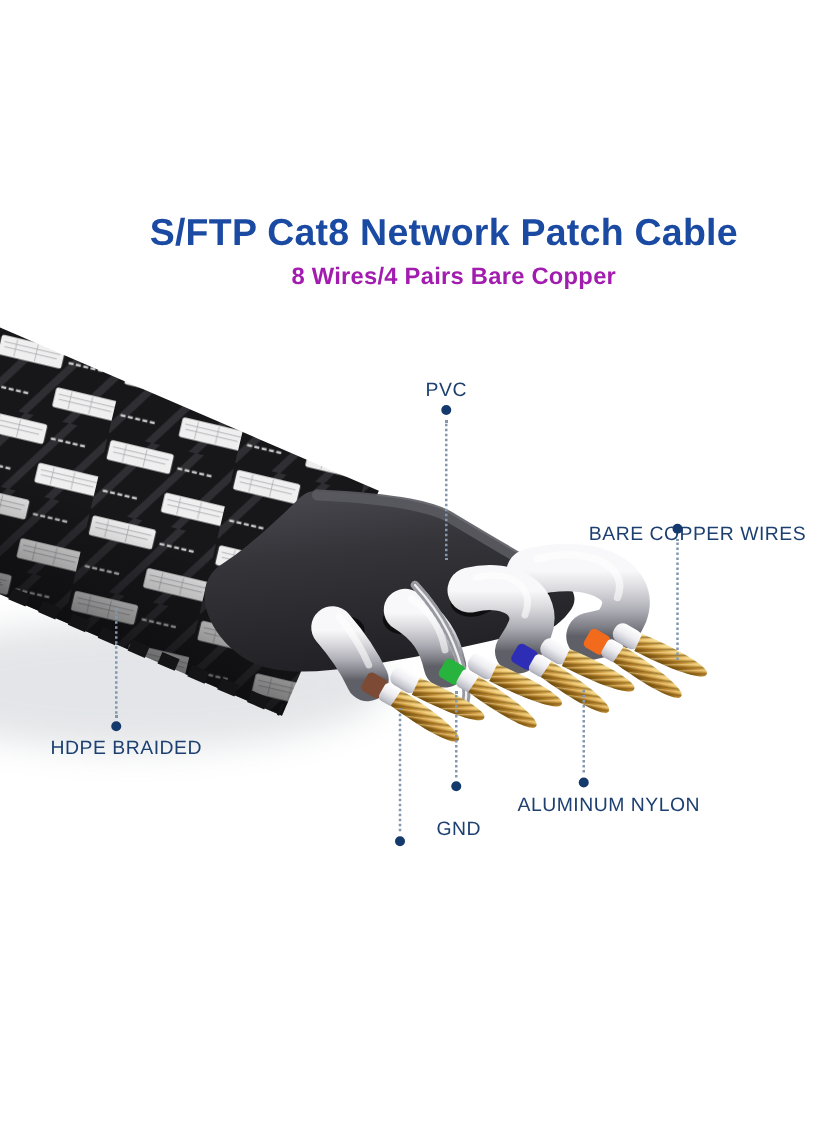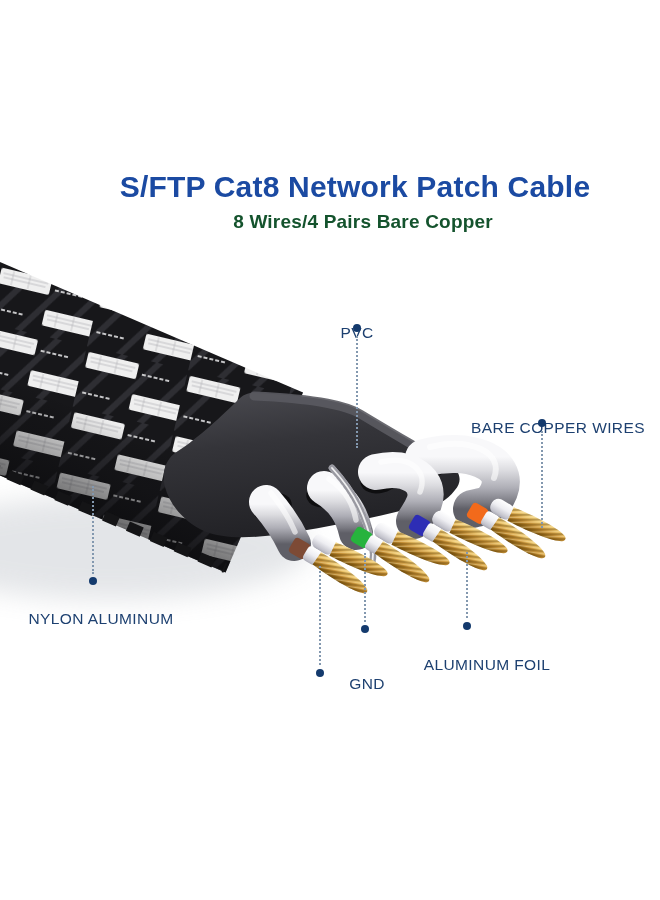--- a/index.html
+++ b/index.html
@@ -1,22 +1,22 @@
 <!DOCTYPE html>
 <html><head>
 <meta charset="utf-8">
 <style>
   html,body{margin:0;padding:0;background:#ffffff;}
   body{width:660px;height:900px;position:relative;overflow:hidden;
        font-family:"Liberation Sans","DejaVu Sans",sans-serif;}
   .stage{position:absolute;left:0;top:0;width:568px;height:900px;}
   .abs{position:absolute;transform:translate(-50%,-50%);white-space:nowrap;}
   .title{font-size:30px;font-weight:700;color:#1b4aa2;letter-spacing:.2px;}
-  .subtitle{font-size:19px;font-weight:700;color:#14532d;letter-spacing:.2px;}
-  .lbl{font-size:15.5px;font-weight:400;color:#1d4070;letter-spacing:.4px;margin-top:20px;}
+  .subtitle{font-size:19px;font-weight:700;color:#a21caf;letter-spacing:.2px;}
+  .lbl{font-size:15.5px;font-weight:400;color:#1d4070;letter-spacing:.4px;}
   .dot{position:absolute;width:8px;height:8px;border-radius:50%;background:#143a6d;
        transform:translate(-50%,-50%);}
   .leader{position:absolute;width:0;border-left:2px dotted #8398af;transform:translateX(-1px);}
   svg{position:absolute;left:0;top:0;}
 </style>
 </head>
 <body>
 
 <div class="stage">
 
@@ -190,32 +190,32 @@
     </g>
   </svg>
 
   <div class="abs title" style="left:355px;top:187px">S/FTP Cat8 Network Patch Cable</div>
   <div class="abs subtitle" style="left:363px;top:222px">8 Wires/4 Pairs Bare Copper</div>
 
   <div class="abs lbl" style="left:357px;top:313px">PVC</div>
   <div class="dot" style="left:357px;top:328px"></div>
   <div class="leader" style="left:357px;top:336px;height:112px"></div>
 
-  <div class="abs lbl" style="left:558px;top:408px">BARE COPPER WIRES</div>
+  <div class="abs lbl" style="left:558px;top:428px">BARE COPPER WIRES</div>
   <div class="dot" style="left:542px;top:423px"></div>
   <div class="leader" style="left:542px;top:431px;height:97px"></div>
 
-  <div class="abs lbl" style="left:101px;top:599px">NYLON ALUMINUM</div>
+  <div class="abs lbl" style="left:101px;top:599px">HDPE BRAIDED</div>
   <div class="dot" style="left:93px;top:581px"></div>
   <div class="leader" style="left:93px;top:486px;height:88px"></div>
 
   <div class="abs lbl" style="left:367px;top:664px">GND</div>
   <div class="dot" style="left:365px;top:629px"></div>
   <div class="leader" style="left:365px;top:553px;height:69px"></div>
 
-  <div class="abs lbl" style="left:487px;top:645px">ALUMINUM FOIL</div>
+  <div class="abs lbl" style="left:487px;top:645px">ALUMINUM NYLON</div>
   <div class="dot" style="left:467px;top:626px"></div>
   <div class="leader" style="left:467px;top:552px;height:66px"></div>
 
   <div class="dot" style="left:320px;top:673px"></div>
   <div class="leader" style="left:320px;top:566px;height:99px"></div>
 
 </div>
 
 </body></html>

